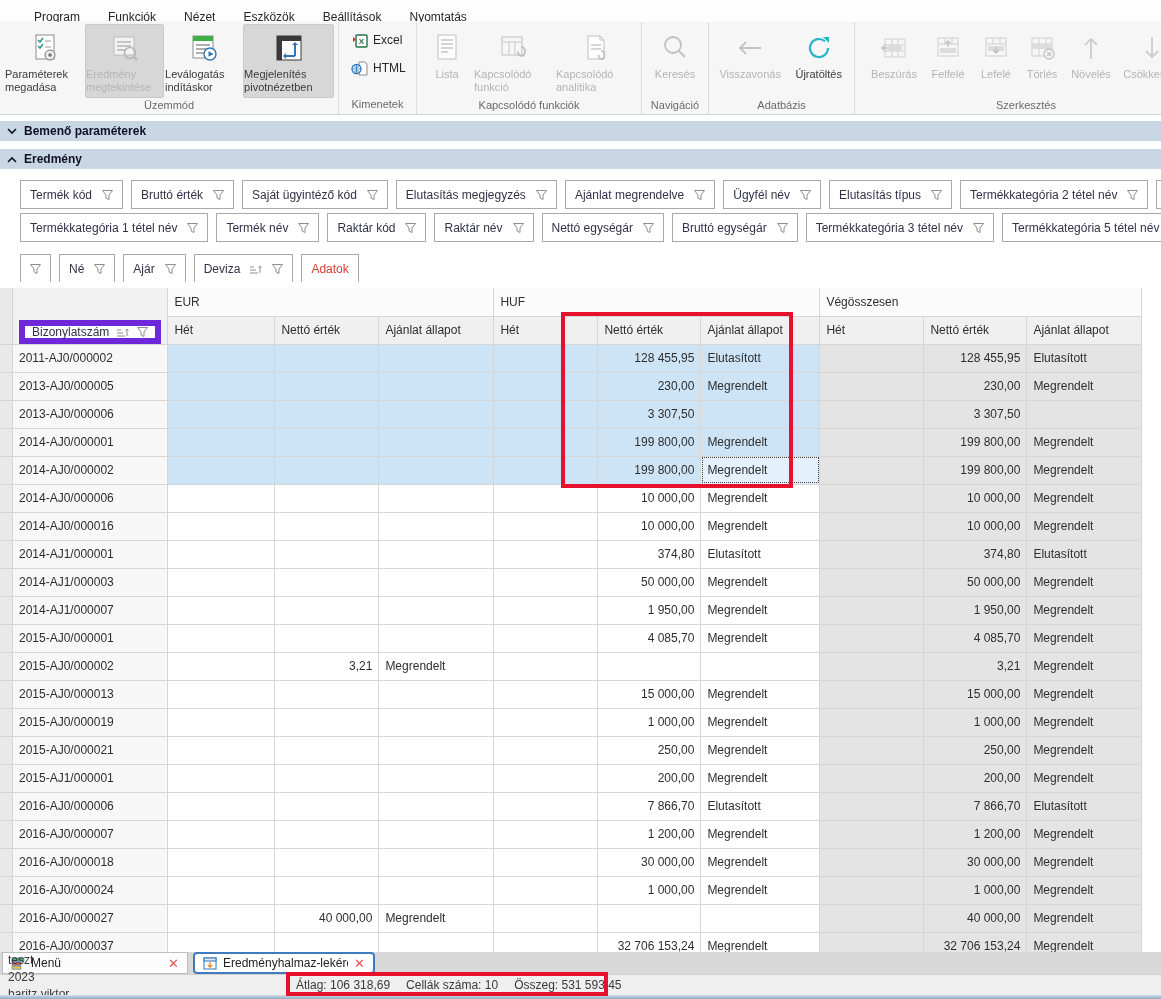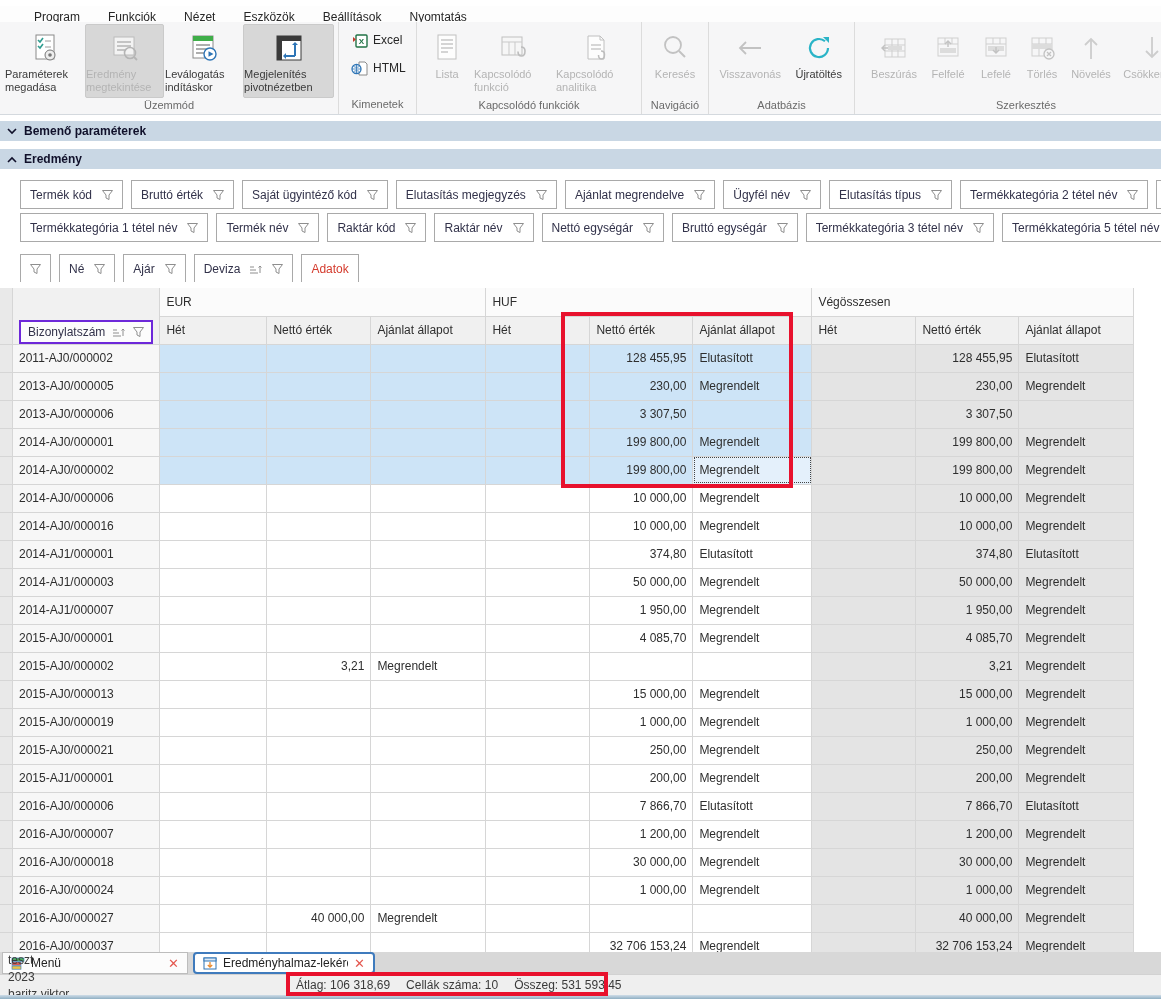--- a/index.html
+++ b/index.html
@@ -51,21 +51,21 @@
   td.ind { background:#e9e9e9; border-right:1px solid #c9c9c9; padding:0; }
   th.corner { background:#f1f1f1; vertical-align:bottom; padding:0 4px 3px; }
   th.grp { background:#fbfbfb; text-align:left; color:#333; }
   th.sub { background:#f0f0f0; text-align:left; color:#333; }
   td.rowhead { background:#f7f7f7; color:#3c3c3c; }
   td.netto { text-align:right; }
   td.allapot { text-align:left; }
   td.sel { background:#cde4f7; }
   td.tot { background:#e4e4e4; }
   td.focus { background:#e4f0fb; outline:1px dotted #444; outline-offset:-2px; }
-  .cornerchip { height:24px; border:2px solid #6d28d9; background:#fcfcfc; display:flex;
+  .cornerchip { height:24px; border:6px solid #6d28d9; background:#fcfcfc; display:flex;
     align-items:center; gap:8px; padding:0 7px; font-size:12px; color:#32324a; }
 
   
   .tabstrip { position:absolute; top:952px; left:0; right:0; height:22px; background:#d8d8d8;
     display:flex; align-items:stretch; gap:5px; padding-left:2px; }
   .tab { display:flex; align-items:center; gap:6px; font-size:12px; color:#222;
     background:#fcfcfc; border:1px solid #bdbdbd; padding:0 8px; width:186px; }
   .tab .lbl { flex:1; overflow:hidden; white-space:nowrap; }
   .tab.seltab { border:2px solid #3f7bbd; border-radius:4px; background:#fff; width:182px; }
   .closex { color:#e4574f; font-size:13px; line-height:13px; }

